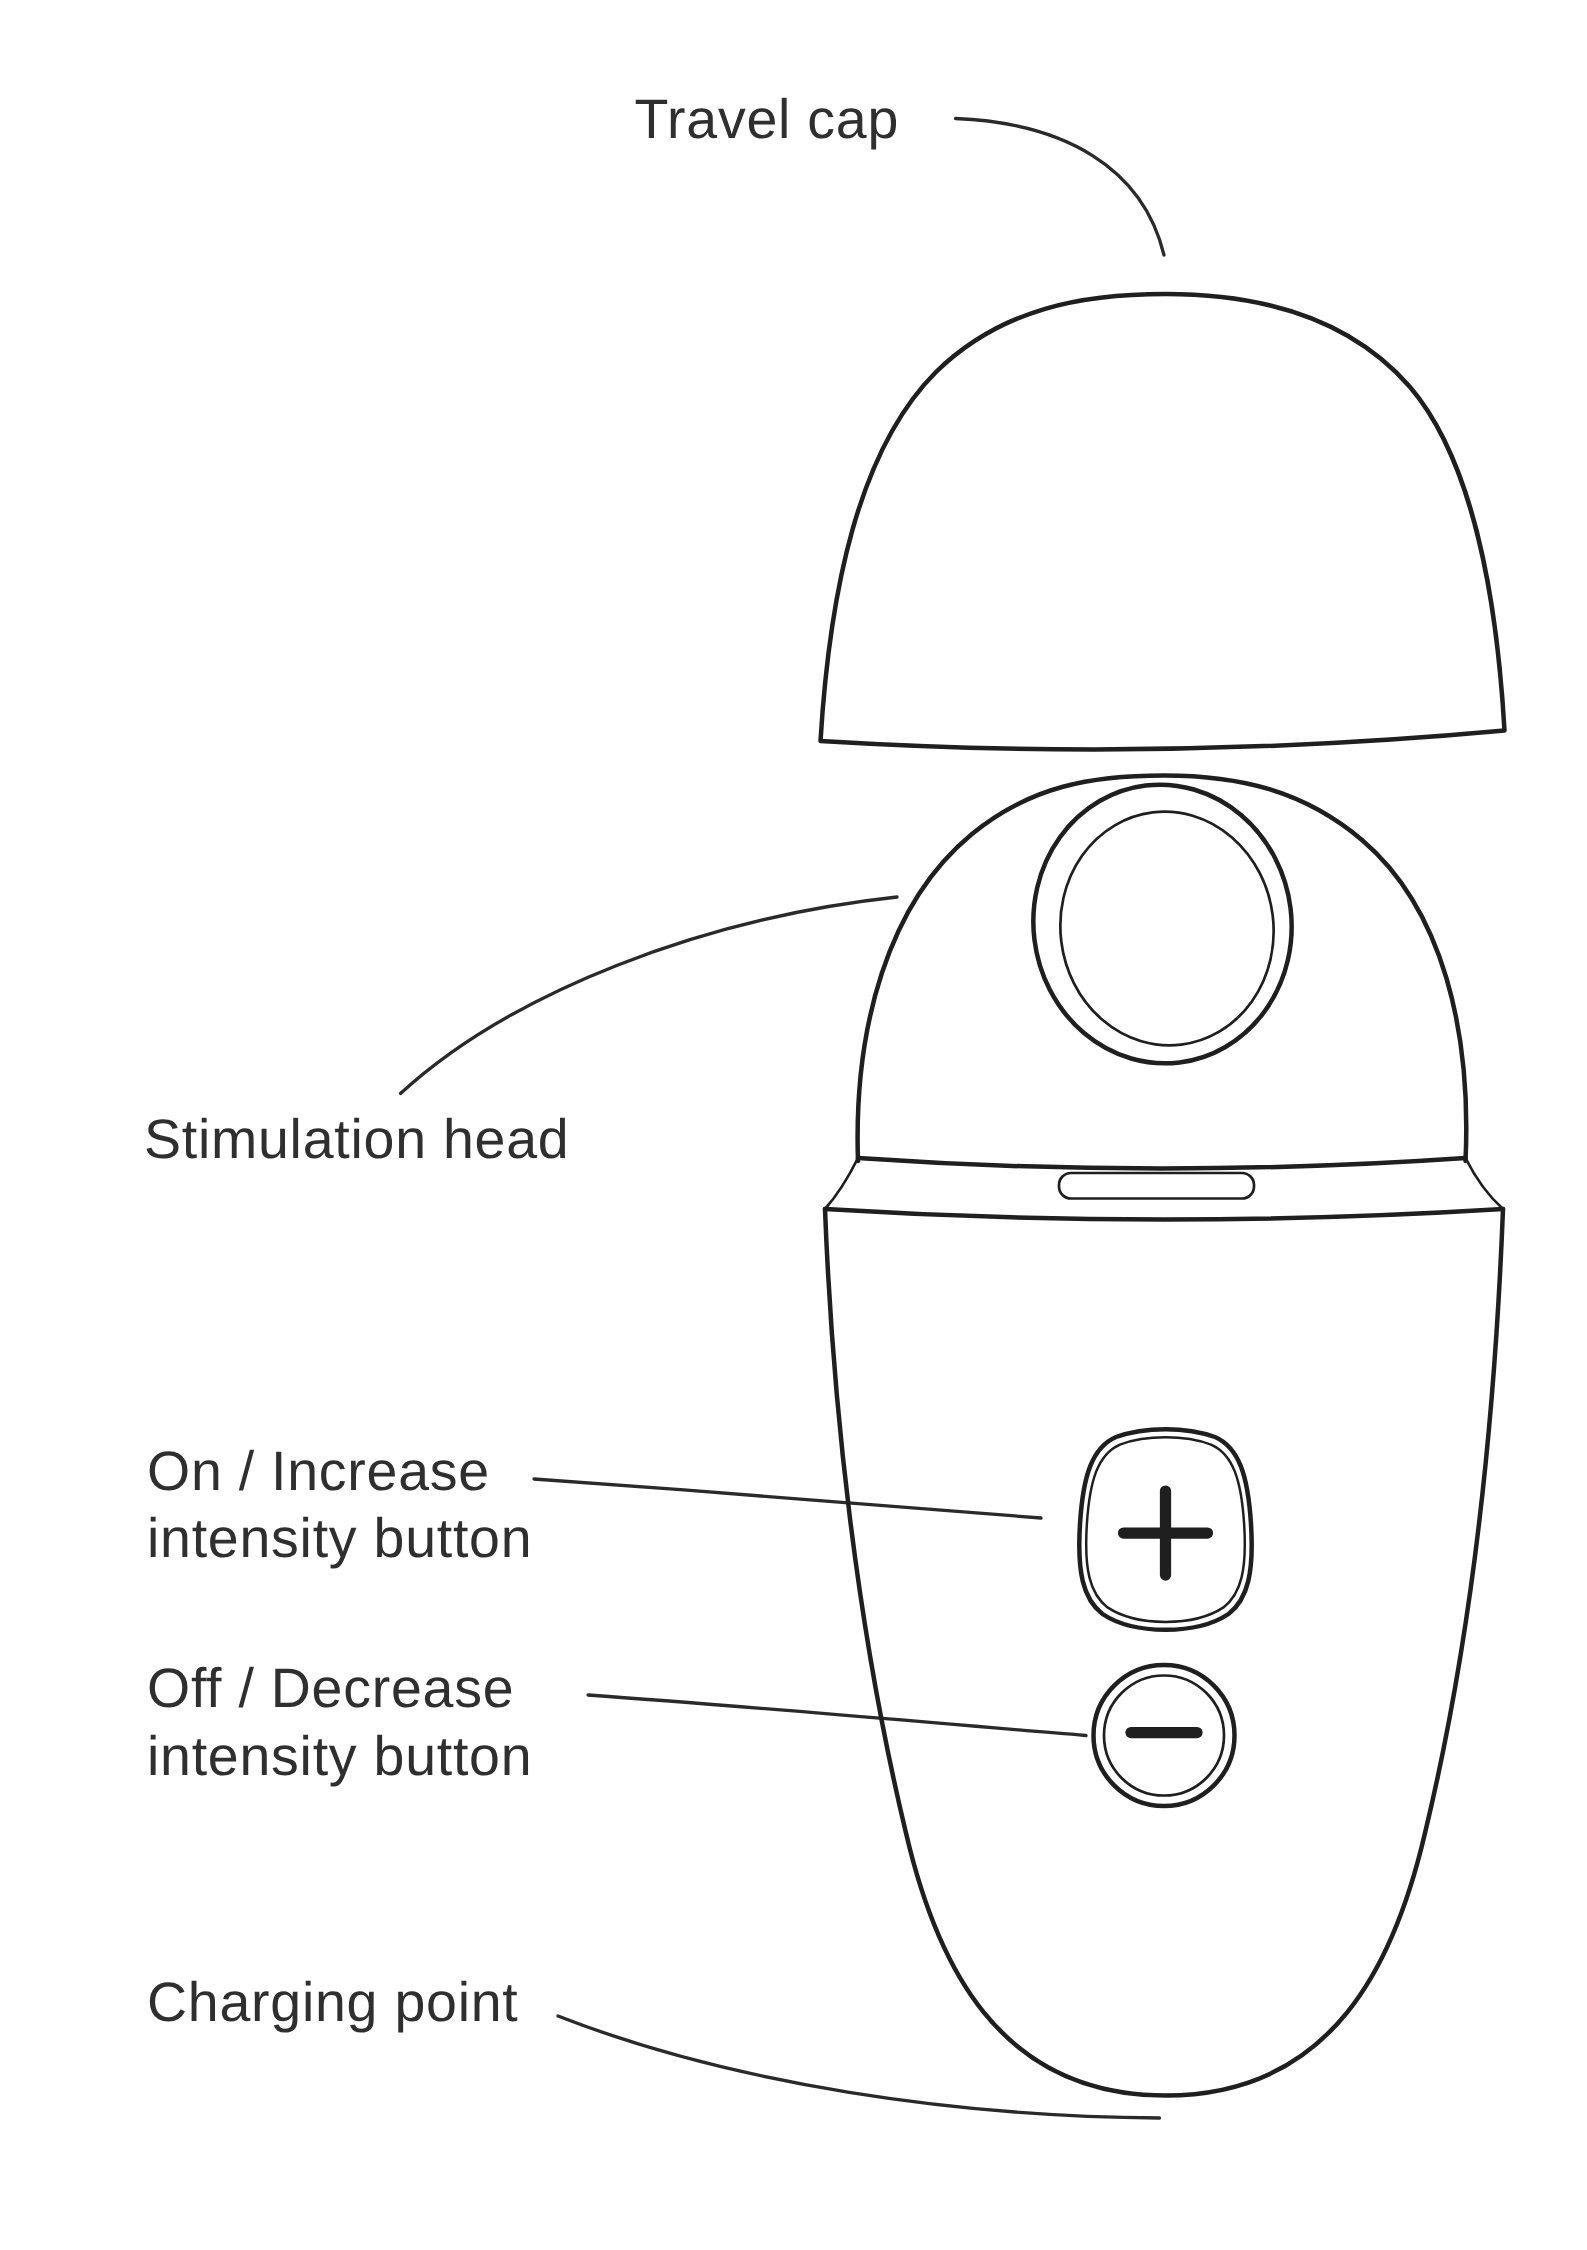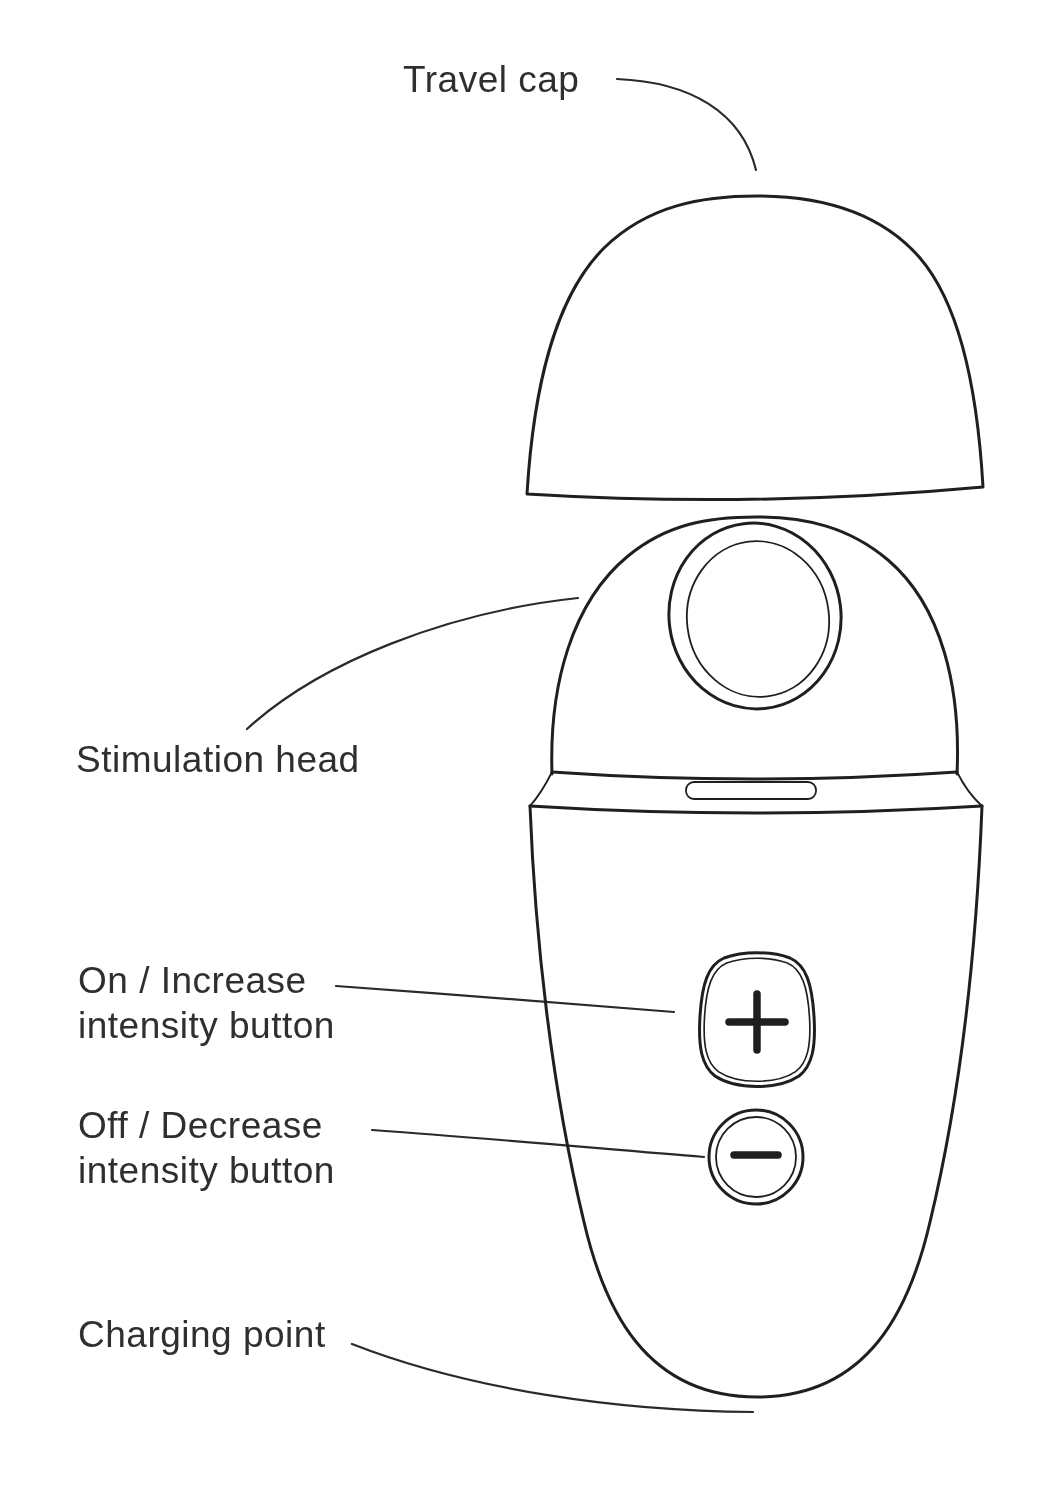--- a/index.html
+++ b/index.html
@@ -7,20 +7,21 @@
     padding: 0;
     background: #ffffff;
   }
   .canvas {
     position: relative;
     width: 1010px;
     height: 1500px;
     background: #ffffff;
     overflow: hidden;
     font-family: "Liberation Sans", sans-serif;
+    padding-left: 20px;
   }
   svg { display: block; }
   .outline {
     fill: none;
     stroke: #1f1f1f;
     stroke-width: 3;
     stroke-linecap: round;
     stroke-linejoin: round;
   }
   .outline-thin {

